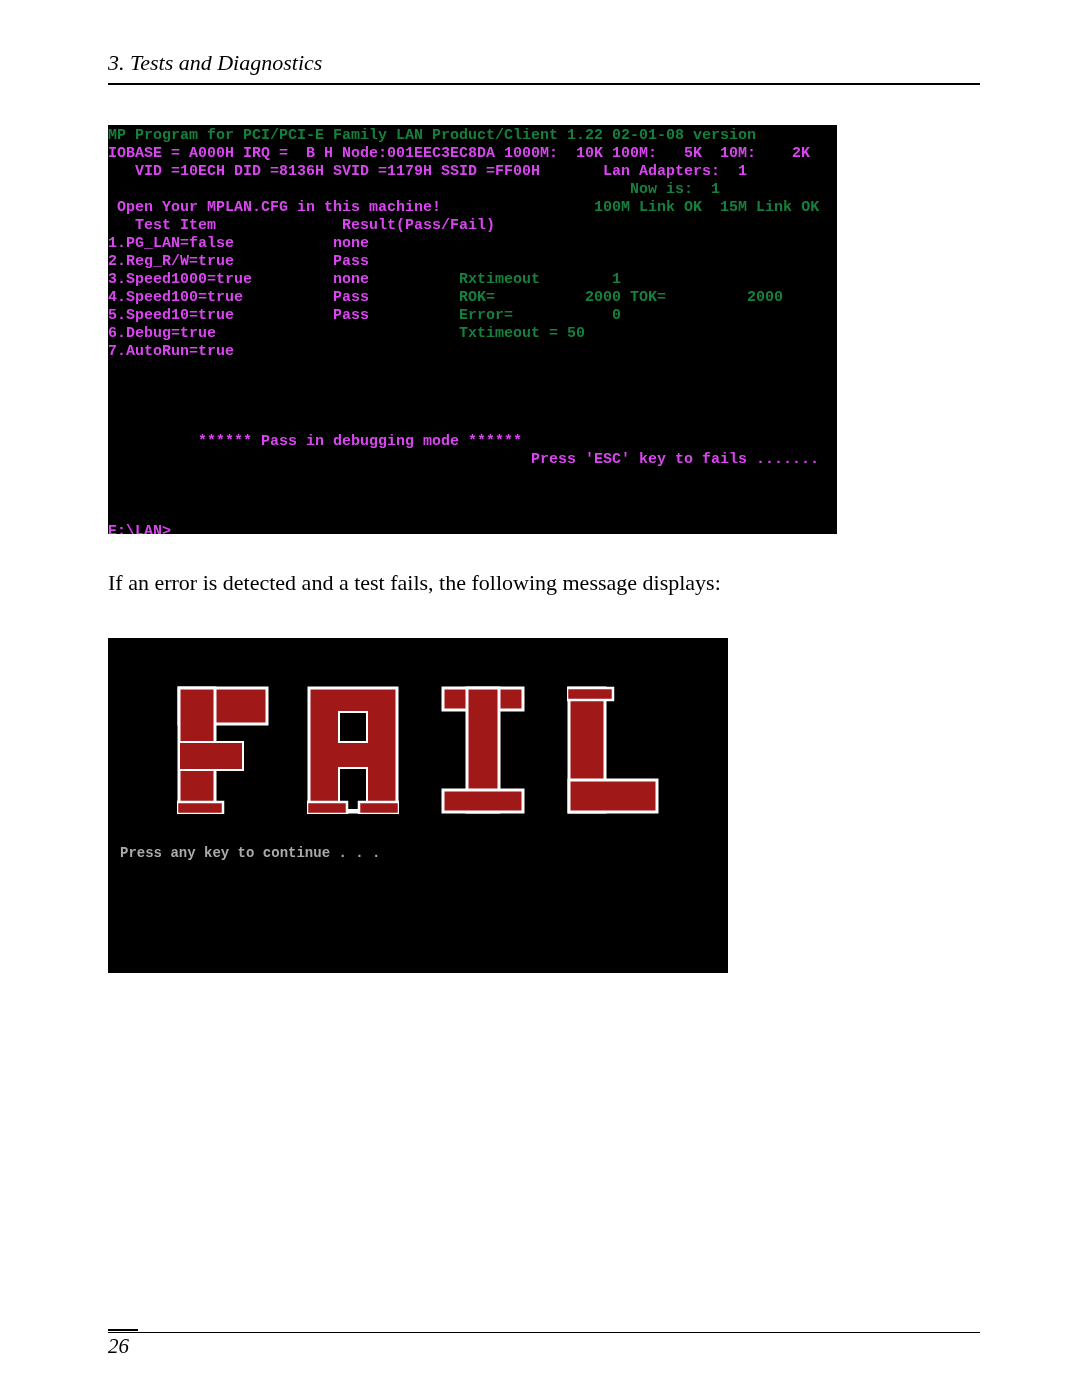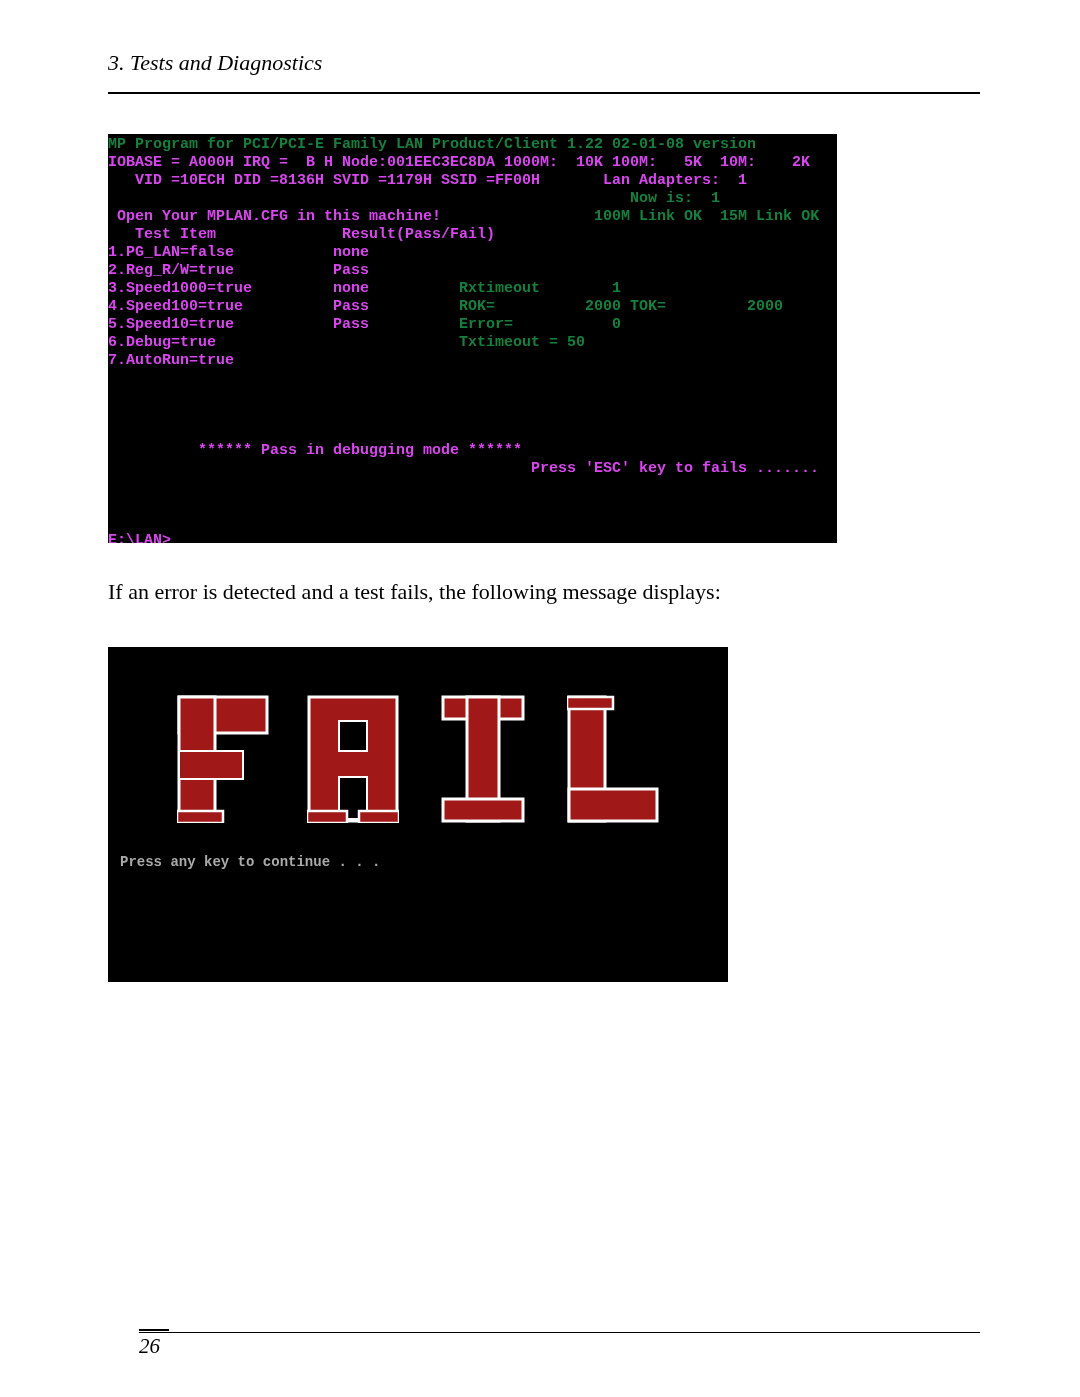--- a/index.html
+++ b/index.html
@@ -12,21 +12,21 @@
     height: 1397px;
     position: relative;
     font-family: "Times New Roman", Times, serif;
     color: #000;
     box-sizing: border-box;
     padding: 50px 100px 30px 108px;
   }
   .header-title {
     font-style: italic;
     font-size: 22px;
-    margin-bottom: 16px;
+    margin-bottom: 7px;
   }
   .header-rule {
     border: 0;
     border-top: 2.5px solid #000;
     margin: 0 0 40px 0;
   }
 
   
   .term {
     background: #000;
@@ -77,21 +77,20 @@
   .fail-letter rect.outer { fill:#a01818; stroke:#fff; stroke-width:3; }
   .fail-letter rect.innerhole { fill:#000; stroke:#fff; stroke-width:2; }
   .fail-letter rect.bar { fill:#a01818; stroke:#fff; stroke-width:2; }
   .fail-letter rect.foot { fill:#a01818; stroke:#fff; stroke-width:2.5; }
 
   .footer {
     position: absolute;
     bottom: 38px;
     left: 108px;
     right: 100px;
-    margin-left: 31px;
   }
   .footer hr {
     border:0;
     border-top: 1.5px solid #000;
     margin:0 0 1px 0;
   }
   .footer .short {
     width: 30px;
     border-top: 2px solid #000;
     margin-bottom: 1px;

